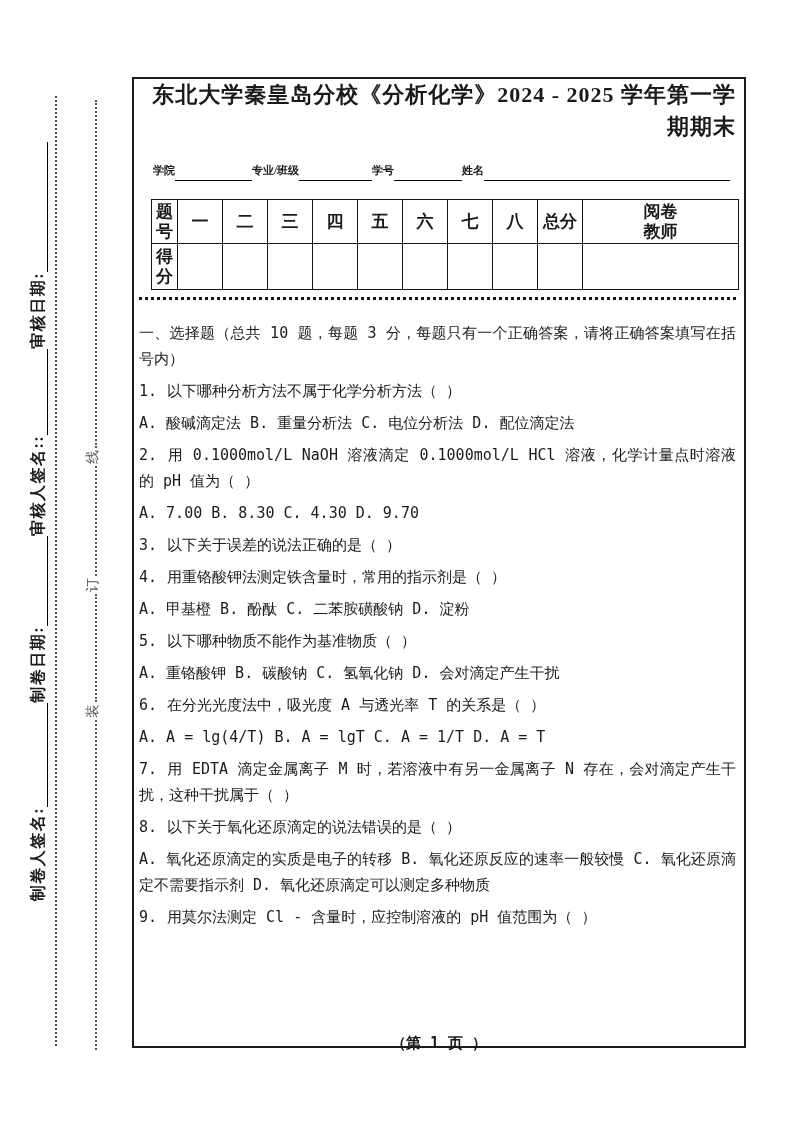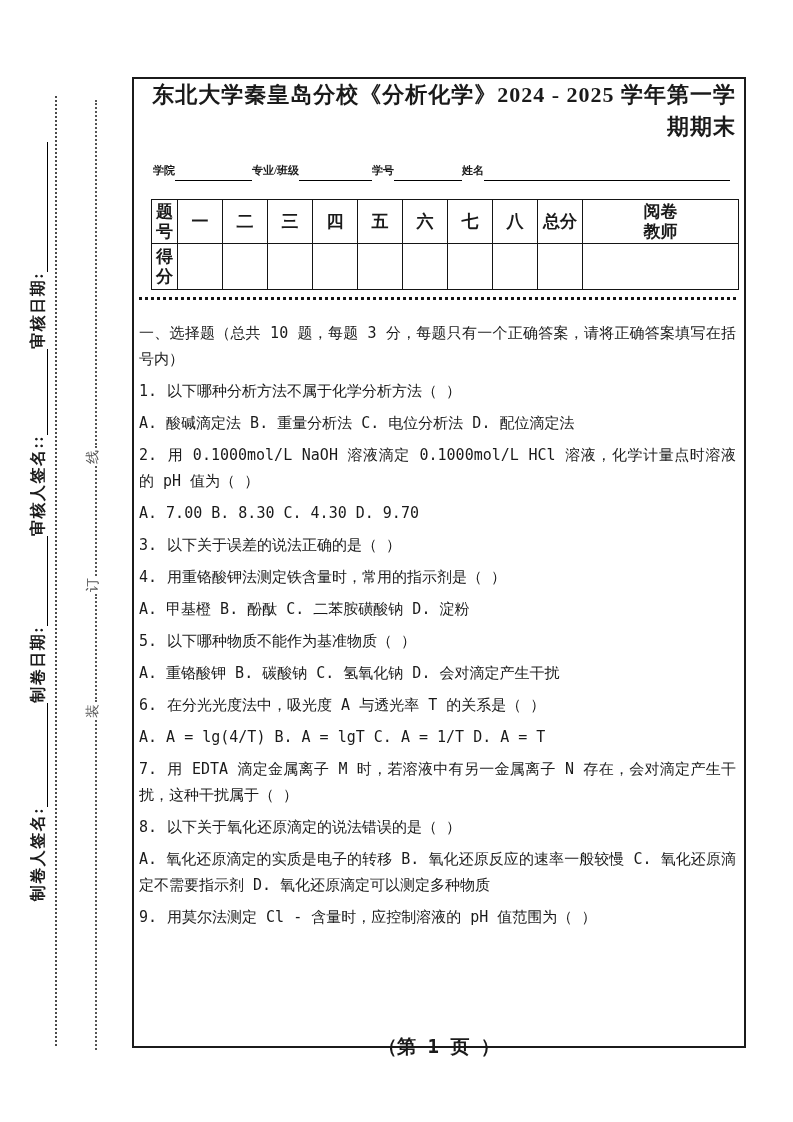--- a/index.html
+++ b/index.html
@@ -56,21 +56,21 @@
   th.stack{word-break:break-all;line-height:19px;}
 
   .dotsep{margin-top:7px;border-top:3px dotted #161616;height:0;}
 
   .qtext{font-size:15px;line-height:26px;margin:0 0 6px 0;text-align:justify;}
   .heading{margin-top:20px;}
   .qnum{margin-right:10px;}
   .qblock{margin:0;padding:0;}
 
   .footer{position:absolute;left:132px;top:1034px;width:614px;
-    text-align:center;font-weight:700;font-size:19px;
+    text-align:center;font-weight:700;font-size:15px;
     font-family:"DejaVu Sans Mono","Liberation Mono",monospace;}
 </style>
 </head>
 <body>
 
 <div>
 
   <div class="rot-strip stamp-strip">
     <span class="sp-top"></span>
     <span class="stamp-blank b1"></span>

